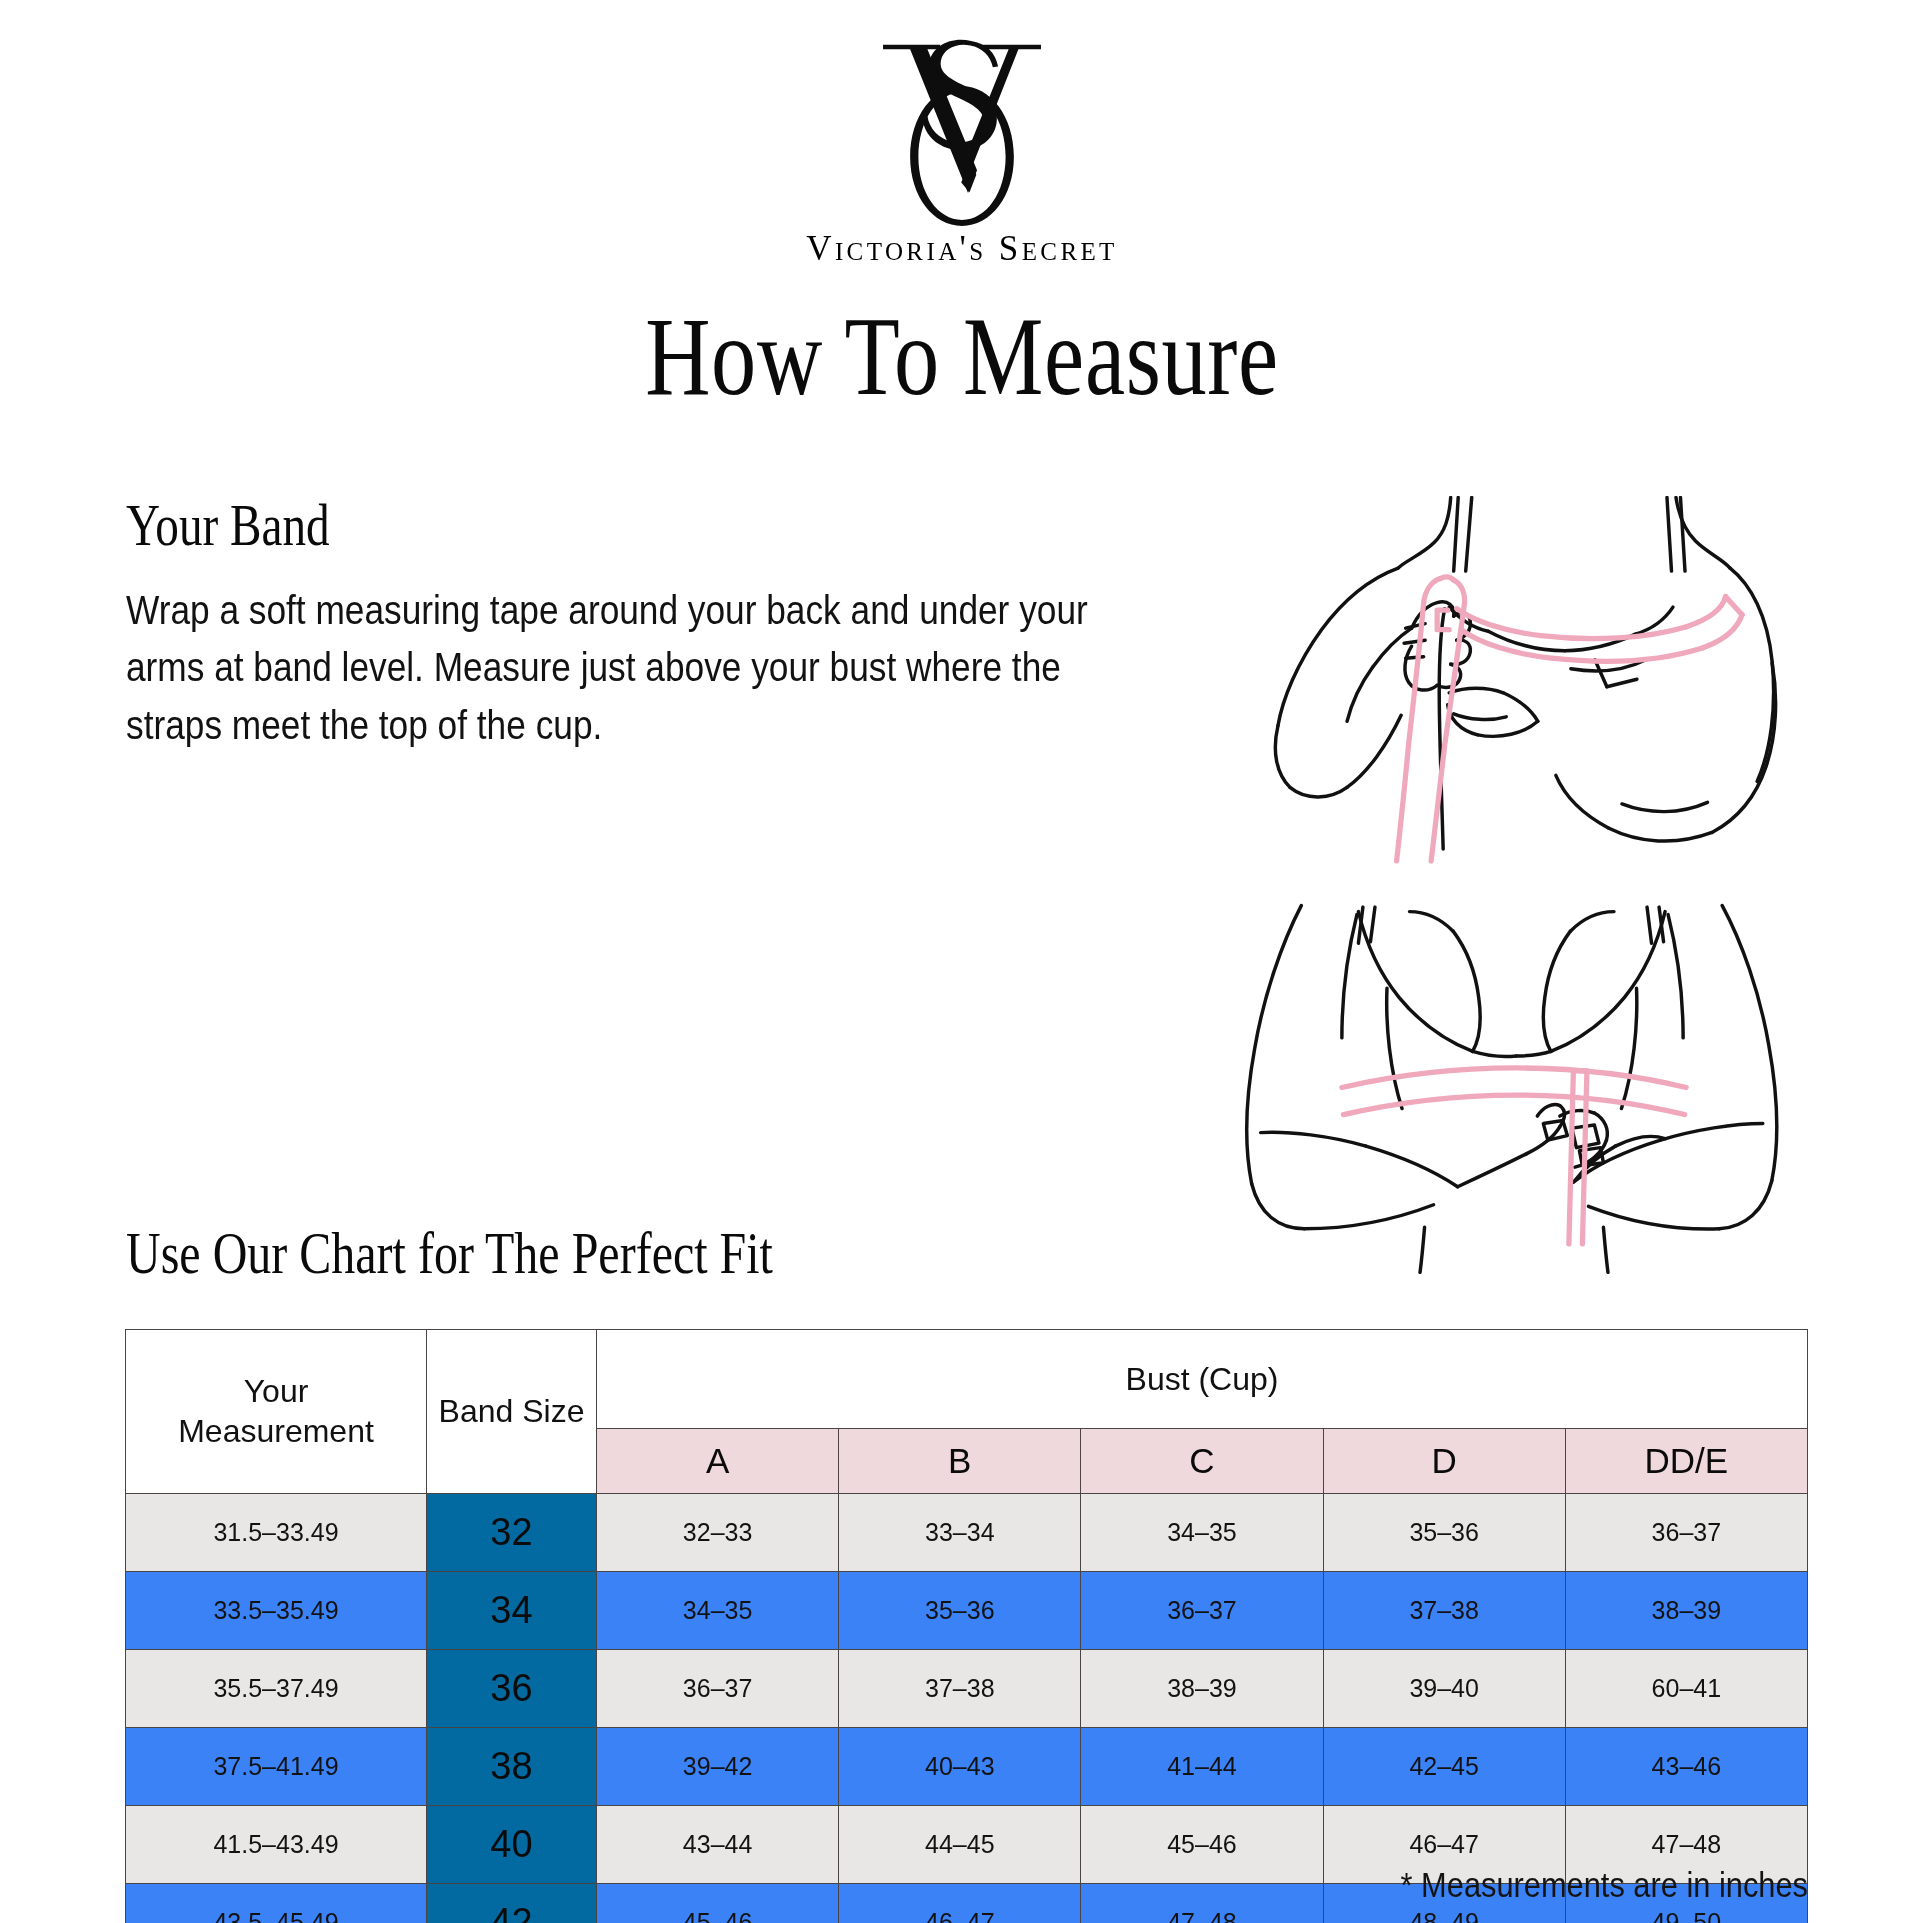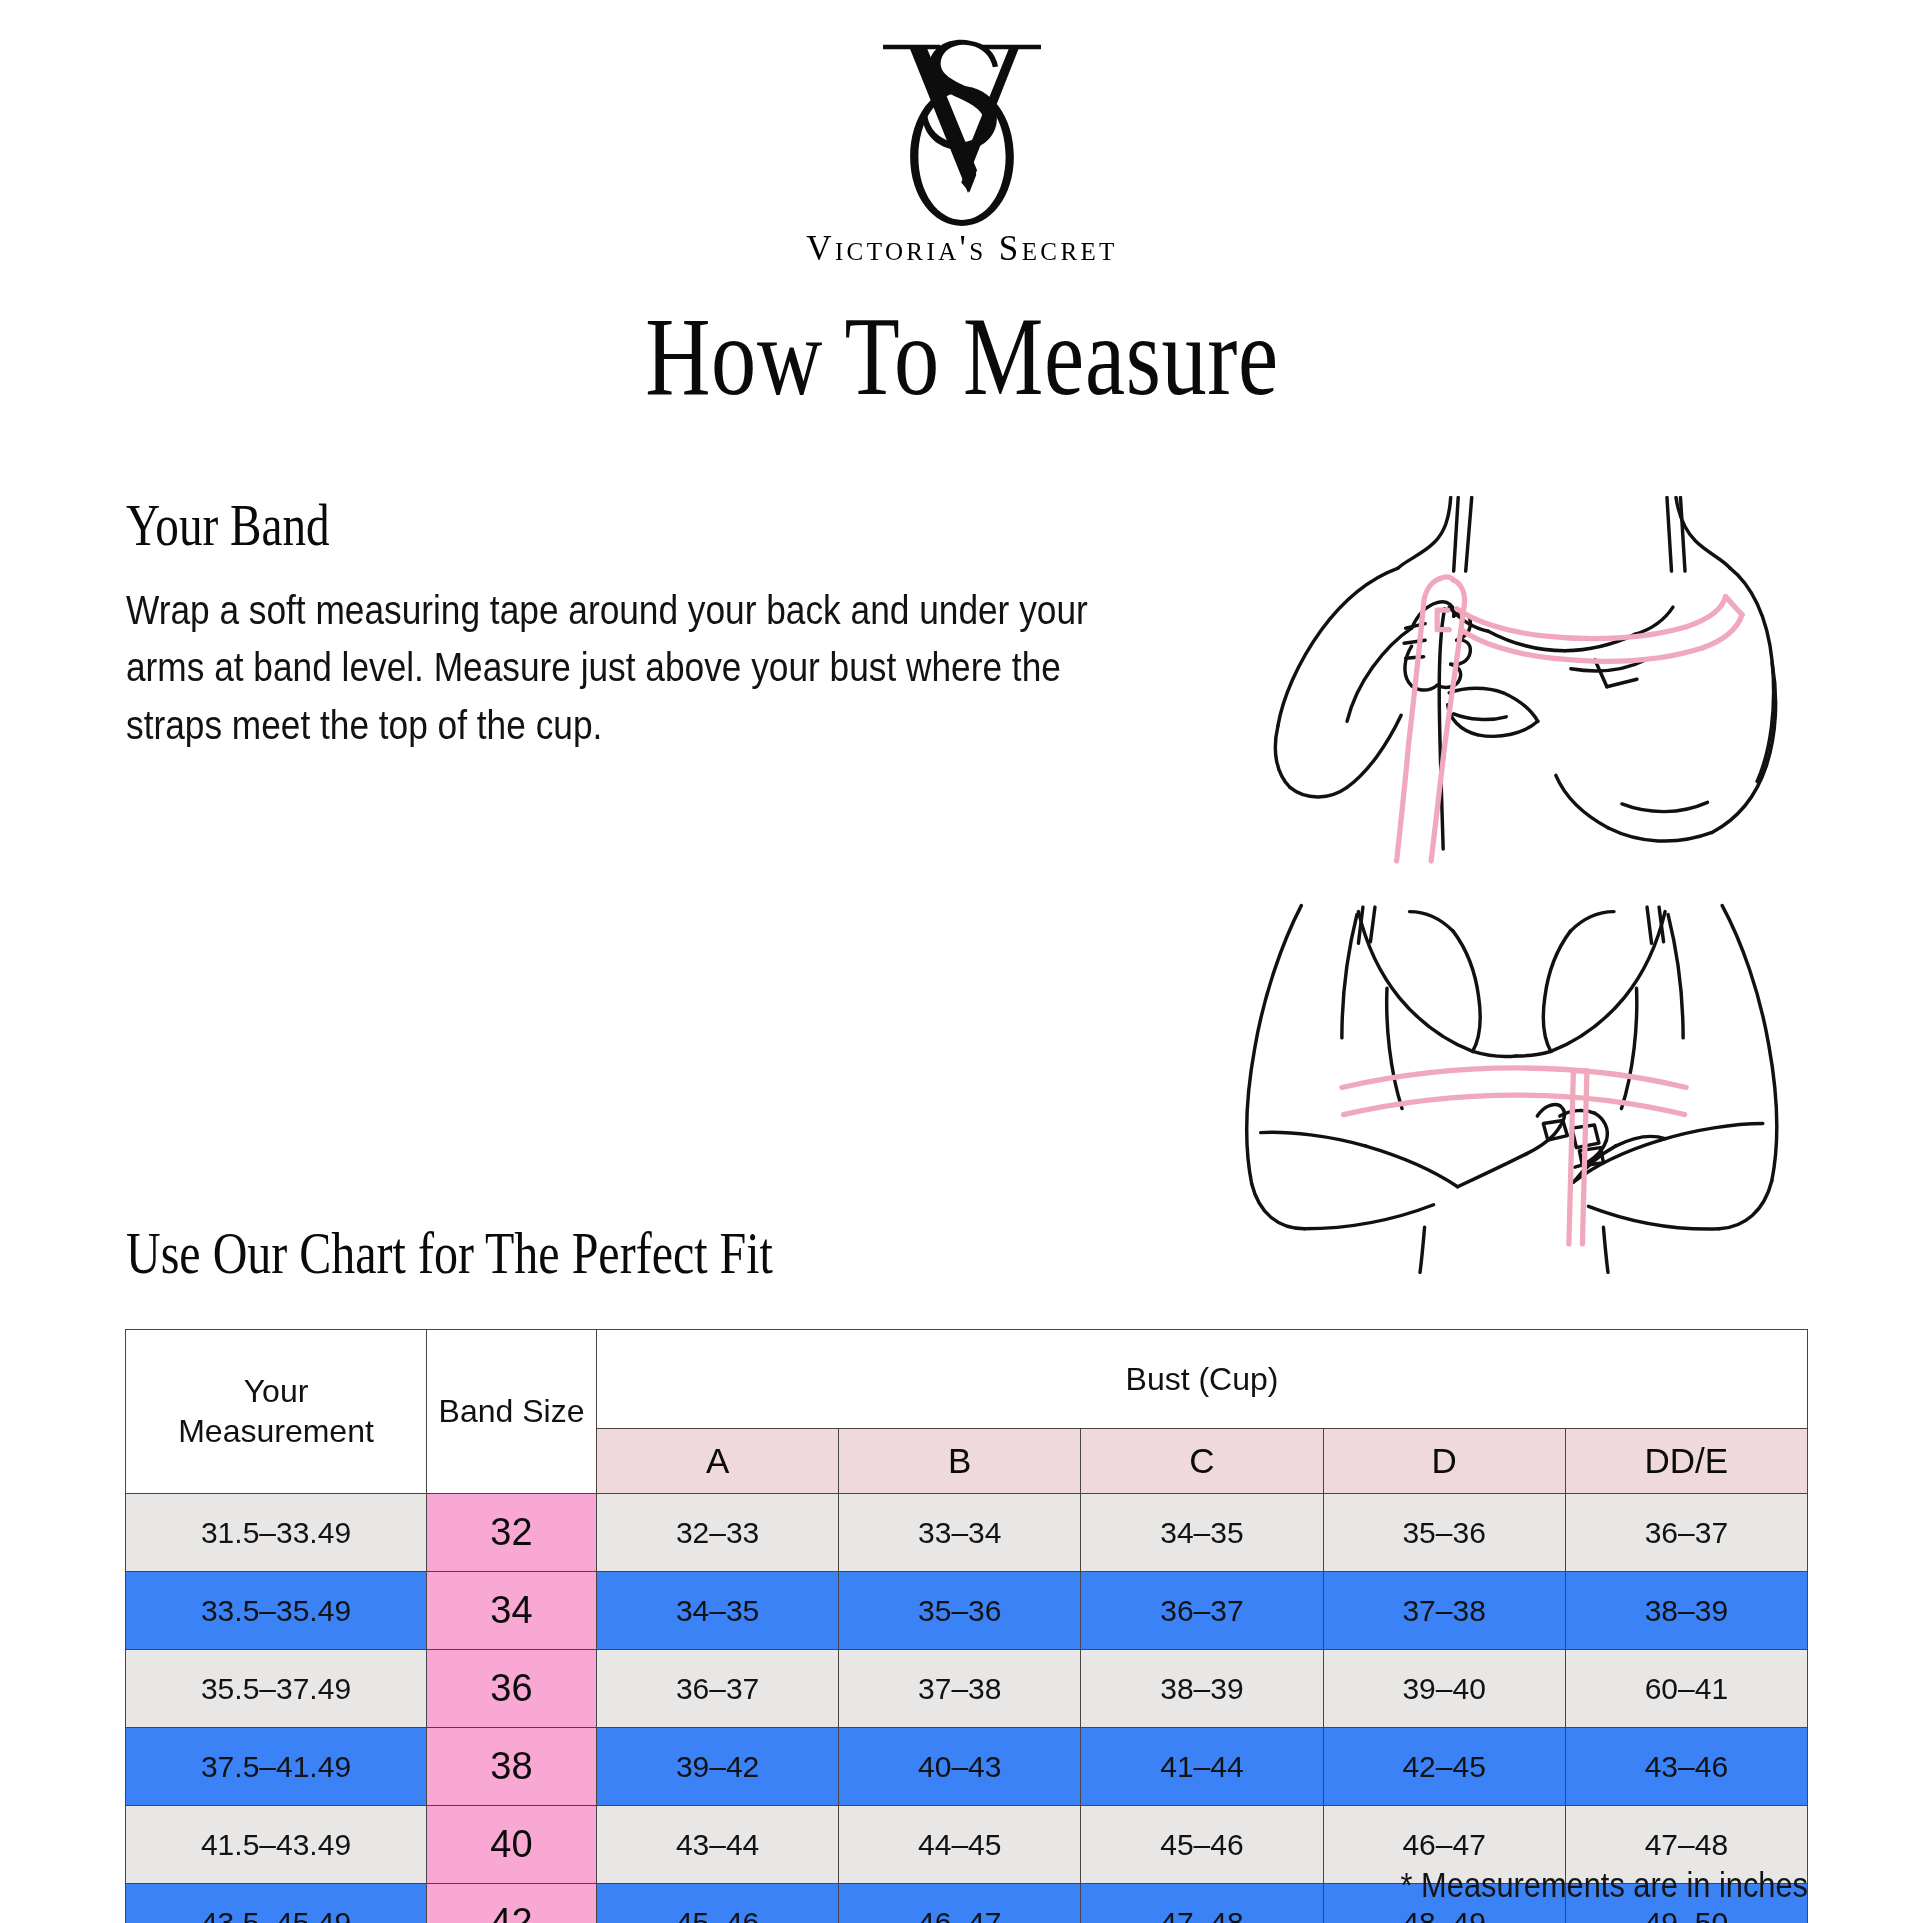--- a/index.html
+++ b/index.html
@@ -124,25 +124,25 @@
     color: #111;
   }
   .th-stack { line-height: 1.22; }
   .th-cup {
     background: #efd9dd;
     font-size: 35px;
     font-weight: 700;
     height: 65px;
     color: #0b0b0b;
   }
-  .cell { font-size: 30px; height: 78px; color: #121212; }
+  .cell { font-size: 25px; height: 78px; color: #121212; }
   .cell-alt { background: #e8e7e6; }
   .cell-plain { background: #3b82f6; }
   .cell-bandsize {
-    background: #f9a8d4;
+    background: #0369a1;
     font-weight: 700;
     font-size: 38px;
     color: #0b0b0b;
   }
 
   #table-footnote {
     position: absolute;
     right: 116px;
     top: 1865px;
     font-family: "Liberation Sans", sans-serif;

